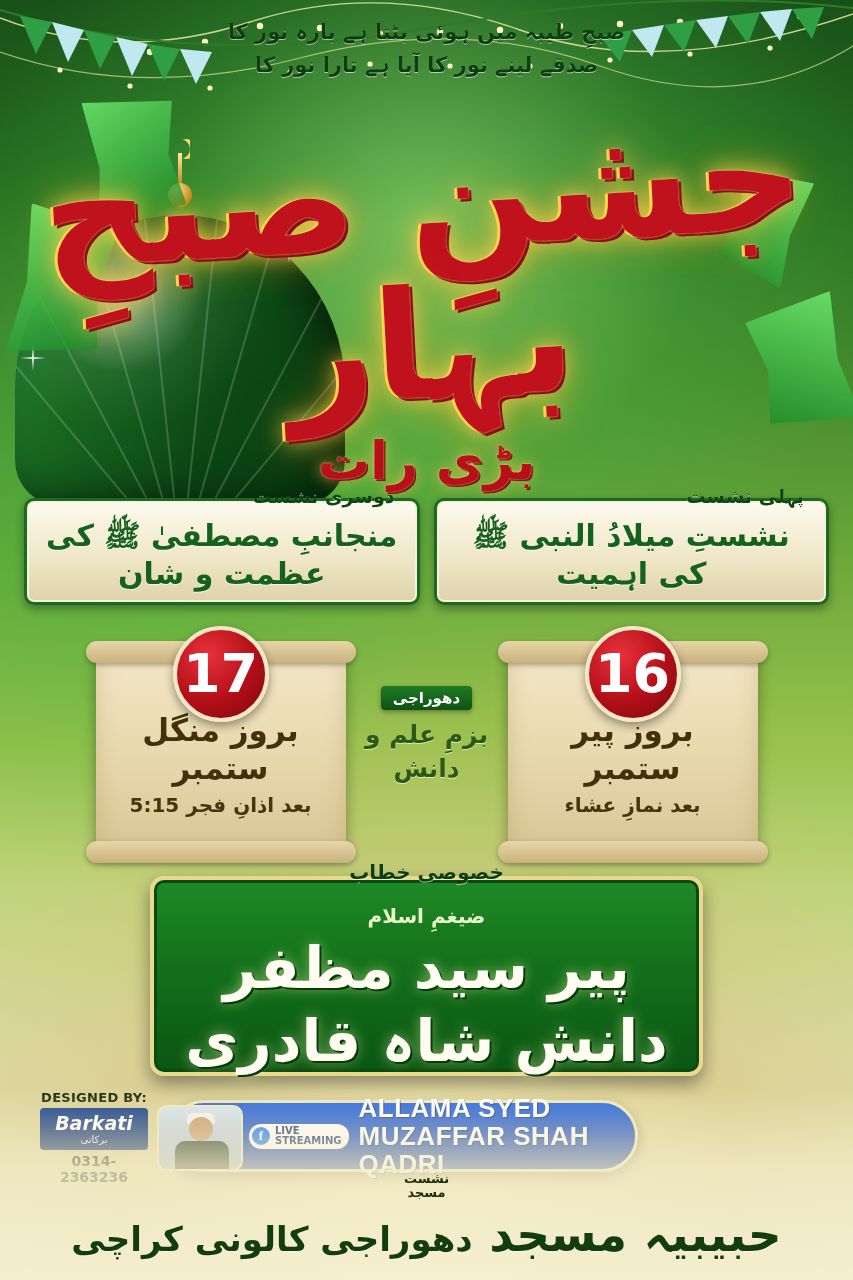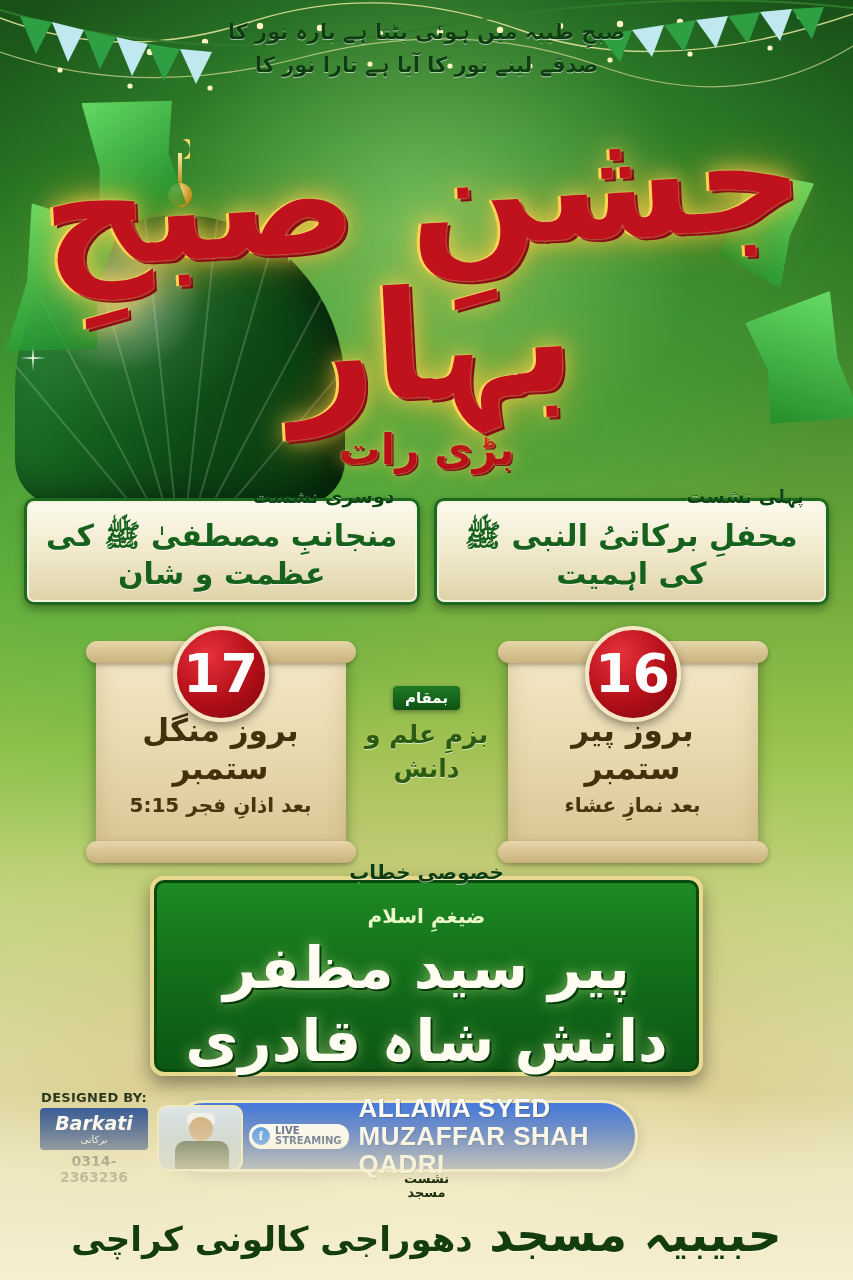--- a/index.html
+++ b/index.html
@@ -146,22 +146,22 @@
     letter-spacing: -6px;
     text-shadow:
       0 0 2px #ffe680,
       3px 3px 0 #8a0a12,
       -3px 0 0 #ffd24d,
       0 0 22px rgba(255,210,80,.85),
       0 0 44px rgba(255,170,30,.6);
     transform: rotate(-3deg);
   }
   .title-sub {
-    margin-top: 5px;
-    font-size: 42px;
+    margin-top: 11px;
+    font-size: 52px;
     font-weight: bold;
     color: #b7101a;
     text-shadow: 0 0 2px #ffe680, 2px 2px 0 #7d080f, 0 0 16px rgba(255,210,80,.8);
     direction: rtl;
   }
 
   
   .sessions {
     position: absolute;
     top: 498px; left: 24px; right: 24px;
@@ -537,42 +537,42 @@
   </div>
 
   <div class="title-block">
     <div class="title-main">جشنِ صبحِ بہار</div>
     <div class="title-sub">بڑی رات</div>
   </div>
 
   <div class="sessions">
     <div class="session">
       <div class="session-tag">پہلی نشست</div>
-      <div class="session-text">محفلِ برکاتیُ النبی ﷺ کی اہمیت</div>
+      <div class="session-text">نشستِ میلادُ النبی ﷺ کی اہمیت</div>
     </div>
     <div class="session">
       <div class="session-tag">دوسری نشست</div>
       <div class="session-text">منجانبِ مصطفیٰ ﷺ کی عظمت و شان</div>
     </div>
   </div>
 
   <div class="scrolls">
 
     <div class="scroll">
       <div class="badge">16</div>
       <div class="scroll-inner">
         <div class="scroll-year">2024</div>
         <div class="scroll-date">بروز پیر</div>
         <div class="scroll-date">ستمبر</div>
         <div class="scroll-note">بعد نمازِ عشاء</div>
       </div>
     </div>
 
     <div class="middle-chip">
-      <span class="chip-label">بمقام</span>
+      <span class="chip-label">دھوراجی</span>
       <div class="chip-text">بزمِ علم و دانش</div>
     </div>
 
     <div class="scroll">
       <div class="badge">17</div>
       <div class="scroll-inner">
         <div class="scroll-year">2024</div>
         <div class="scroll-date">بروز منگل</div>
         <div class="scroll-date">ستمبر</div>
         <div class="scroll-note">بعد اذانِ فجر 5:15</div>

